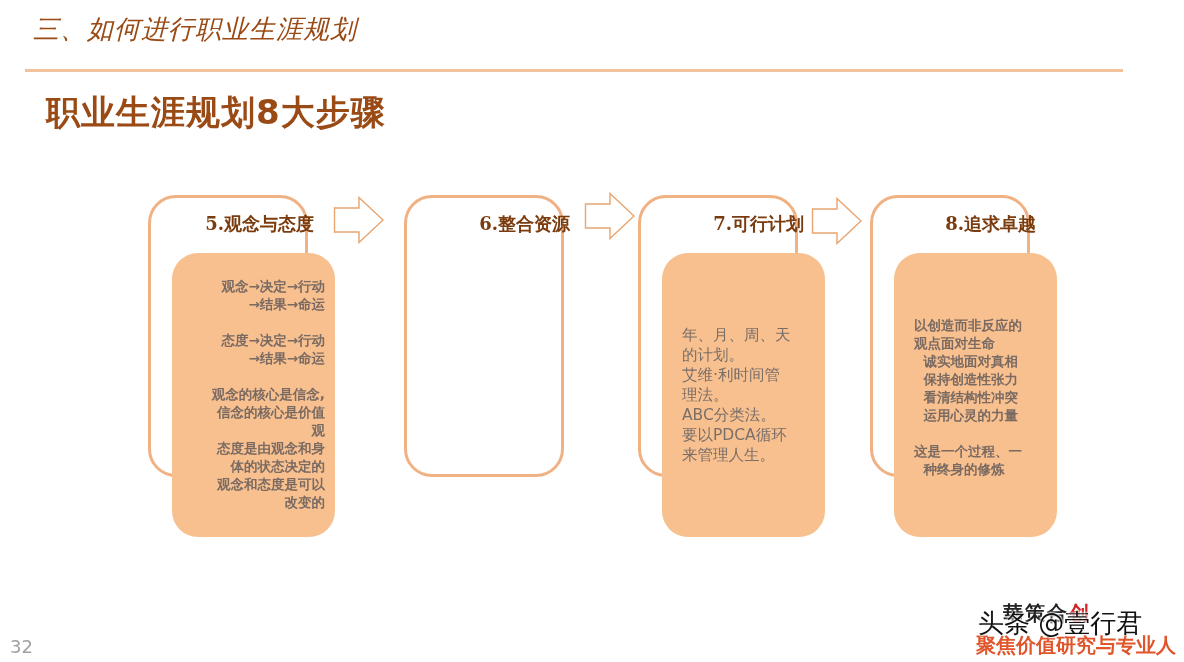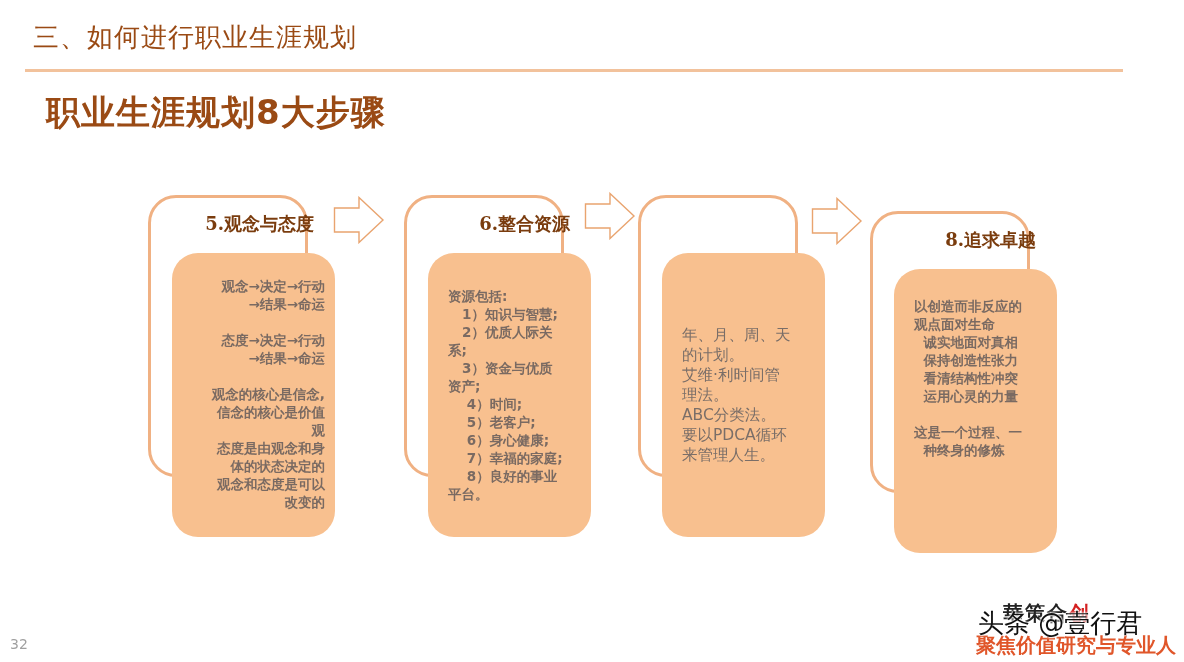--- a/index.html
+++ b/index.html
@@ -2,23 +2,24 @@
 <html><head>
 <meta charset="utf-8">
 <style>
   html, body { margin:0; padding:0; }
   body {
     width:1184px; height:662px; position:relative; overflow:hidden;
     background:#ffffff;
     font-family:"DejaVu Sans","Liberation Sans",sans-serif;
   }
   .title {
-    position:absolute; left:33px; top:20px;
+    position:absolute; left:33px; top:12px;
     font-size:26px; color:#9a4a14; letter-spacing:1px;
     font-family:"DejaVu Sans", sans-serif;
+    font-style:italic;
   }
   .title-rule {
     position:absolute; left:25px; top:69px; width:1098px; height:3px;
     background:#f2c29c;
   }
   .subtitle {
     position:absolute; left:46px; top:90px;
     font-size:34px; font-weight:bold; color:#9a4a14; letter-spacing:1px;
   }
   .card { position:absolute; top:195px; width:192px; height:345px; }
@@ -33,24 +34,24 @@
     font-family:"DejaVu Serif", serif;
   }
   .card-body {
     position:absolute; left:24px; top:58px; width:163px; height:284px;
     background:#f8c08f; border-radius:26px;
     box-sizing:border-box; padding:24px 10px 10px 20px;
     color:#7a6a62; font-size:13.5px; line-height:18px; font-weight:bold;
     white-space:pre-wrap;
   }
   .card-body.big { font-size:15.5px; line-height:20px; font-weight:normal; color:#7a6e68; padding-top:72px; padding-left:20px; }
-  .card-body.mid { padding-top:28px; }
+  .card-body.mid { padding-top:63px; }
   .arrow { position:absolute; width:52px; height:48px; }
   .page-num {
-    position:absolute; left:10px; top:636px; font-size:14px; color:#a0a0a0;
+    position:absolute; left:10px; top:636px; font-size:18px; color:#a0a0a0;
   }
   .wm-logo {
     position:absolute; left:1003px; top:600px; font-size:20px; font-weight:bold; color:#222;
     letter-spacing:2px;
   }
   .wm-logo .red { color:#d42020; }
   .wm-slogan {
     position:absolute; left:976px; top:632px; font-size:20px; font-weight:bold; color:#e0562a;
   }
   .wm-toutiao {
@@ -85,54 +86,43 @@
 改变的</div>
   </div>
 
   <svg class="arrow" style="left:333px; top:196px;" viewBox="0 0 52 48">
     <path d="M1.5 12 H26 V1.5 L50 24 L26 46.5 V36 H1.5 Z" fill="#fff" stroke="#e9a46f" stroke-width="1.4"></path>
   </svg>
 
   <div class="card" style="left:404px;">
     <div class="card-outline"></div>
     <div class="card-title">6.整合资源</div>
-    <div class="card-body" style="padding-top:34px; padding-left:20px;">资源包括:
-   1）知识与智慧;
-   2）优质人际关
-系;
-   3）资金与优质
-资产;
-    4）时间;
-    5）老客户;
-    6）身心健康;
-    7）幸福的家庭;
-    8）良好的事业
-平台。</div>
   </div>
 
   <svg class="arrow" style="left:584px; top:192px;" viewBox="0 0 52 48">
     <path d="M1.5 12 H26 V1.5 L50 24 L26 46.5 V36 H1.5 Z" fill="#fff" stroke="#e9a46f" stroke-width="1.4"></path>
   </svg>
 
   <div class="card" style="left:638px;">
     <div class="card-outline"></div>
+    <div class="card-title">7.可行计划</div>
     <div class="card-body big">年、月、周、天
 的计划。
 艾维·利时间管
 理法。
 ABC分类法。
 要以PDCA循环
 来管理人生。</div>
   </div>
 
   <svg class="arrow" style="left:811px; top:197px;" viewBox="0 0 52 48">
     <path d="M1.5 12 H26 V1.5 L50 24 L26 46.5 V36 H1.5 Z" fill="#fff" stroke="#e9a46f" stroke-width="1.4"></path>
   </svg>
 
-  <div class="card" style="left:870px;margin-top:16px;">
+  <div class="card" style="left:870px;">
     <div class="card-outline"></div>
     <div class="card-title">8.追求卓越</div>
     <div class="card-body mid" style="padding-left:20px;">以创造而非反应的
 观点面对生命
   诚实地面对真相
   保持创造性张力
   看清结构性冲突
   运用心灵的力量
 
 这是一个过程、一

